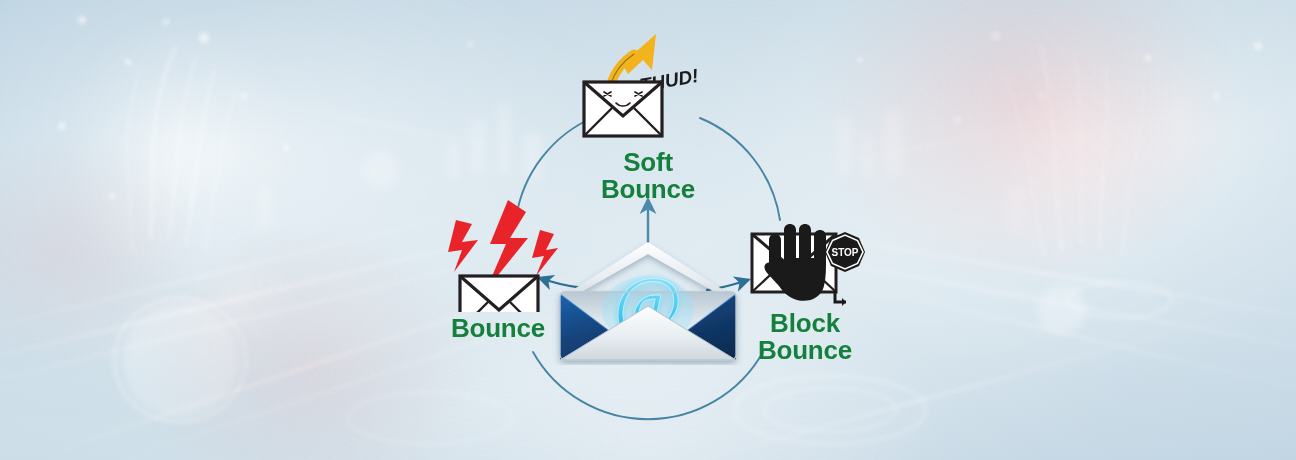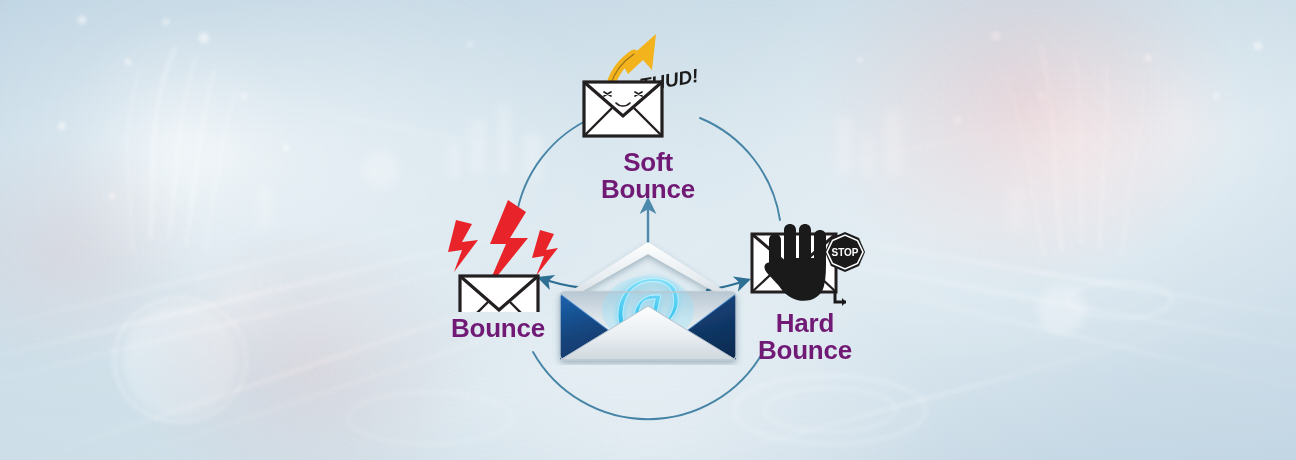--- a/index.html
+++ b/index.html
@@ -48,21 +48,21 @@
 
   
   .diagram { position: absolute; inset: 0; }
   .node {
     position: absolute;
     text-align: center;
     width: 200px;
   }
   .node .caption {
     font-weight: bold;
-    color: #701a75;
+    color: #15803d;
     line-height: 1.02;
     letter-spacing: -0.2px;
   }
   .caption-line { display: block; white-space: nowrap; }
 
   #node-soft  { left: 548px; top: 26px;  }
   #node-hard  { left: 398px; top: 196px; }
   #node-block { left: 705px; top: 224px; }
   #node-center{ left: 548px; top: 240px; width: 200px; }
 
@@ -281,21 +281,21 @@
                    C78 68 84 74 92 76
                    C104 79 116 74 119 62
                    C121 54 121 44 121 36
                    L121 12 C121 8 118 6 115 6 C112 6 109 8 109 12 L109 34
                    L106 34 L106 6 C106 2 103 0 100 0 C97 0 94 2 94 6 L94 34
                    L91 34 L91 6 C91 2 88 0 85 0 C82 0 79 2 79 6 L79 36
                    L76 36 L76 16 C76 12 73 10 70 10 C67 10 64 12 64 16 L64 42 Z"></path>
         </g>
       </svg>
       <div class="caption">
-        <span class="caption-line">Hard</span>
+        <span class="caption-line">Block</span>
         <span class="caption-line">Bounce</span>
       </div>
     </div>
 
     <div class="node" id="node-center">
       <svg class="icon-wrap" width="200" height="125" viewBox="0 0 200 125">
         <defs>
           <linearGradient id="paperG" x1="0" y1="0" x2="0" y2="1">
             <stop offset="0%" stop-color="#fdfefe"></stop>
             <stop offset="55%" stop-color="#e9eef2"></stop>

